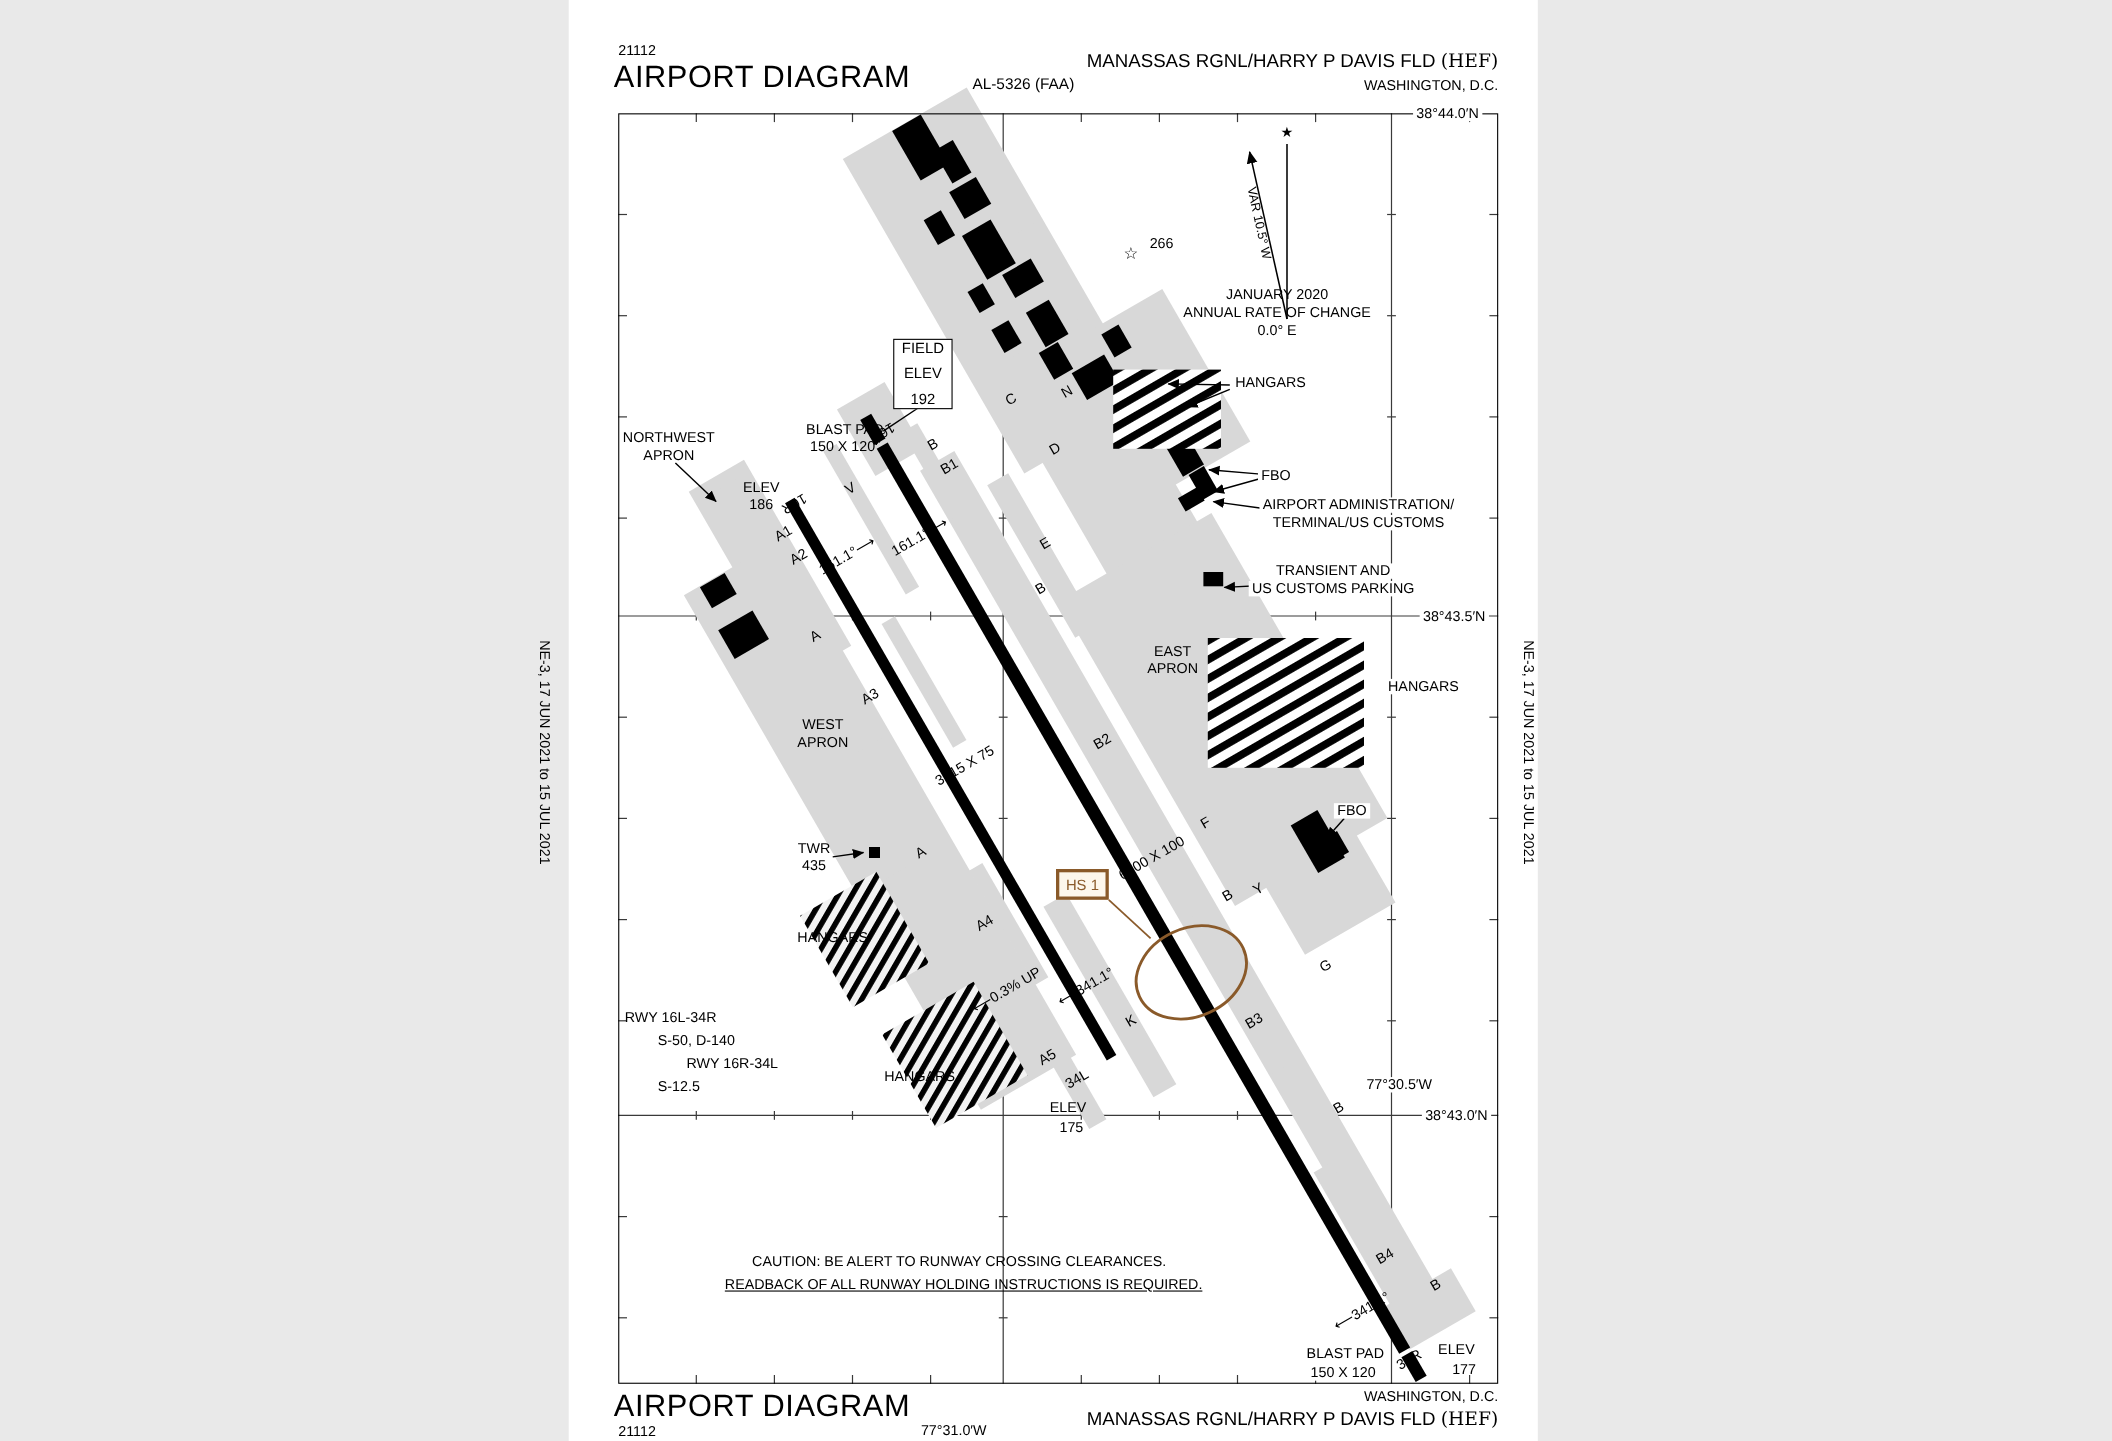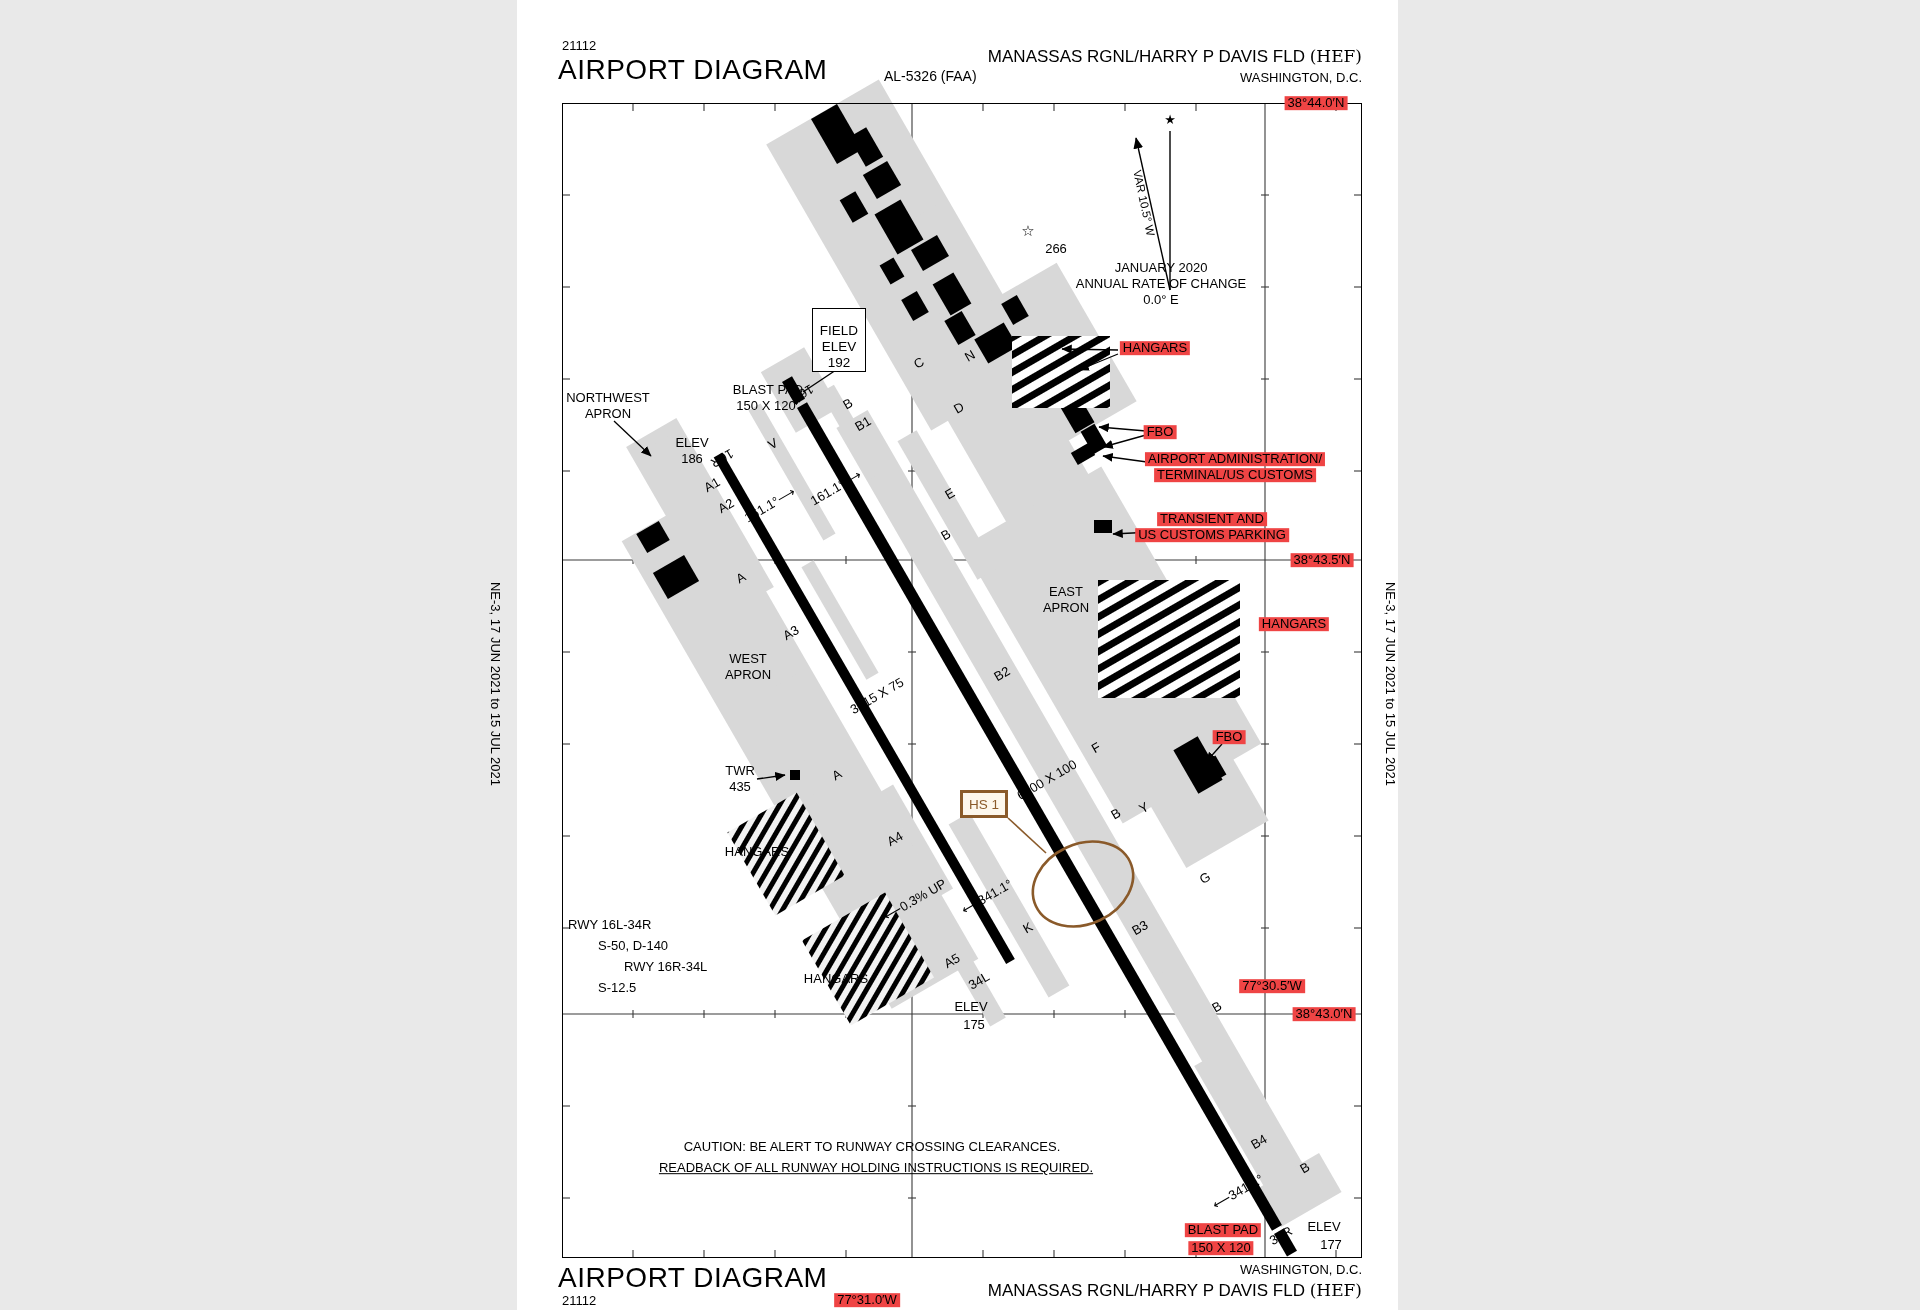--- a/index.html
+++ b/index.html
@@ -4,38 +4,38 @@
 <style>
   html,body{margin:0;padding:0;}
   body{width:1920px;height:1310px;position:relative;background:#e9e9e9;
        font-family:"Liberation Sans","DejaVu Sans",sans-serif;color:#000;overflow:hidden;}
   #stage{position:absolute;inset:0;}
   #page{position:absolute;left:517px;top:0;width:881px;height:1310px;background:#fff;}
   #shape-layer{position:absolute;left:0;top:0;width:1920px;height:1310px;}
   .lbl{position:absolute;white-space:nowrap;font-size:13px;line-height:1.05;
        transform:translate(-50%,-50%);}
   .lbl.left{transform:translate(0,-50%);}
-  .lbl.bg{background:#ef4444;padding:0 3px;}
+  .lbl.bg{background:#ffffff;padding:0 3px;}
   .lbl.ul{text-decoration:underline;}
   .hdr-id{position:absolute;left:562px;top:38px;font-size:13px;}
   .hdr-title{position:absolute;left:558px;top:54px;font-size:28px;letter-spacing:.5px;}
   .hdr-proc{position:absolute;left:884px;top:68px;font-size:14px;}
   .hdr-apt{position:absolute;right:558px;top:46px;font-size:17px;text-align:right;}
   .hdr-city{position:absolute;right:558px;top:70px;font-size:13px;text-align:right;}
   .ftr-title{position:absolute;left:558px;top:1262px;font-size:28px;letter-spacing:.5px;}
   .ftr-id{position:absolute;left:562px;top:1293px;font-size:13px;}
   .ftr-city{position:absolute;right:558px;top:1262px;font-size:13px;text-align:right;}
   .ftr-apt{position:absolute;right:558px;top:1280px;font-size:17px;text-align:right;}
   .serif{font-family:"DejaVu Serif","Liberation Serif",serif;}
   #comm-box{position:absolute;left:562px;top:103px;width:194px;height:160px;
             border-right:1.4px solid #000;border-bottom:1.4px solid #000;
             padding:5px 0 0 12px;box-sizing:border-box;font-size:13.5px;line-height:19.5px;}
   #field-elev-box{position:absolute;left:812px;top:308px;width:52px;height:62px;
             border:1.6px solid #000;background:#fff;display:flex;flex-direction:column;
-            justify-content:flex-end;align-items:center;font-size:13.5px;line-height:16px;z-index:8;}
+            justify-content:space-between;align-items:center;font-size:13.5px;line-height:16px;z-index:8;}
   #hs1-box{position:absolute;left:960px;top:790px;width:48px;height:28px;border:3px solid #8a5a2a;
             background:#fdf7ec;display:flex;align-items:center;justify-content:center;
             font-size:13.5px;color:#8a5a2a;box-sizing:border-box;z-index:8;}
   #chart-frame{position:absolute;left:562px;top:103px;width:800px;height:1155px;
             border:1.3px solid #000;box-sizing:border-box;}
   #label-layer{position:absolute;inset:0;z-index:7;}
   .vmargin{position:absolute;font-size:13px;white-space:nowrap;}
 </style>
 </head>
 <body>
@@ -244,21 +244,21 @@
   <div id="label-layer">
       <div class="lbl bg" style="left: 1316px; top: 103px; transform: translate(-50%, -50%);">38°44.0′N</div>
       <div class="lbl bg" style="left: 1322px; top: 560px; transform: translate(-50%, -50%);">38°43.5′N</div>
       <div class="lbl bg" style="left: 1324px; top: 1014px; transform: translate(-50%, -50%);">38°43.0′N</div>
       <div class="lbl bg" style="left: 1272px; top: 986px; transform: translate(-50%, -50%);">77°30.5′W</div>
       <div class="lbl bg" style="left: 867px; top: 1300px; transform: translate(-50%, -50%);">77°31.0′W</div>
       <div class="lbl" style="left: 1161px; top: 268px; transform: translate(-50%, -50%);">JANUARY 2020</div>
       <div class="lbl" style="left: 1161px; top: 284px; transform: translate(-50%, -50%);">ANNUAL RATE OF CHANGE</div>
       <div class="lbl" style="left: 1161px; top: 300px; transform: translate(-50%, -50%);">0.0° E</div>
       <div class="lbl" style="left: 1028px; top: 231px; font-size: 15px; transform: translate(-50%, -50%);">☆</div>
-      <div class="lbl" style="left: 1056px; top: 221px; transform: translate(-50%, -50%); margin-top: 28px;">266</div>
+      <div class="lbl" style="left: 1056px; top: 221px; transform: translate(-50%, -50%);">266</div>
       <div class="lbl bg" style="left: 1155px; top: 348px; transform: translate(-50%, -50%);">HANGARS</div>
       <div class="lbl bg" style="left: 1160px; top: 432px; transform: translate(-50%, -50%);">FBO</div>
       <div class="lbl bg" style="left: 1235px; top: 459px; transform: translate(-50%, -50%);">AIRPORT ADMINISTRATION/</div>
       <div class="lbl bg" style="left: 1235px; top: 475px; transform: translate(-50%, -50%);">TERMINAL/US CUSTOMS</div>
       <div class="lbl bg" style="left: 1212px; top: 519px; transform: translate(-50%, -50%);">TRANSIENT AND</div>
       <div class="lbl bg" style="left: 1212px; top: 535px; transform: translate(-50%, -50%);">US CUSTOMS PARKING</div>
       <div class="lbl" style="left: 1066px; top: 592px; transform: translate(-50%, -50%);">EAST</div>
       <div class="lbl" style="left: 1066px; top: 608px; transform: translate(-50%, -50%);">APRON</div>
       <div class="lbl bg" style="left: 1294px; top: 624px; transform: translate(-50%, -50%);">HANGARS</div>
       <div class="lbl bg" style="left: 1229px; top: 737px; transform: translate(-50%, -50%);">FBO</div>

